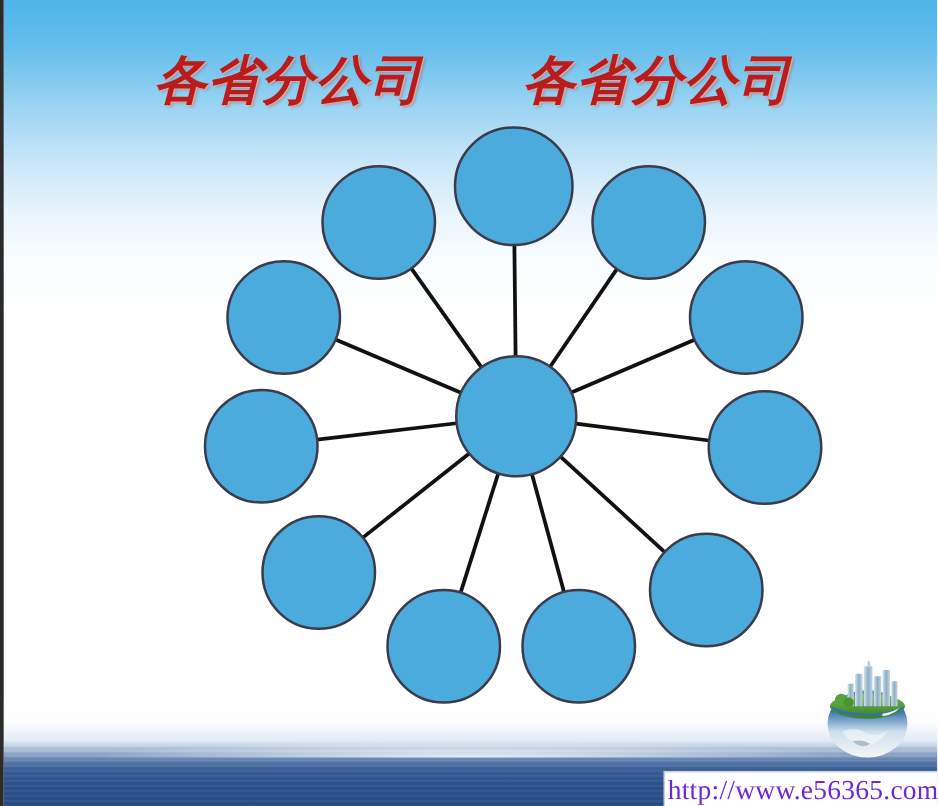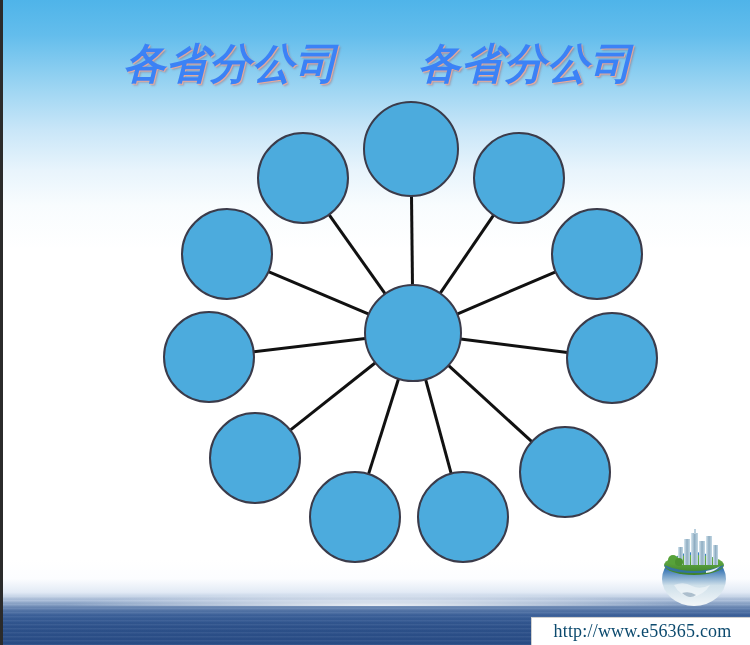--- a/index.html
+++ b/index.html
@@ -92,21 +92,21 @@
     width: 750px;
     text-align: center;
     white-space: nowrap;
   }
   .title-word {
     display: inline-block;
     font-family: "DejaVu Sans", "Liberation Sans", sans-serif;
     font-size: 42px;
     font-weight: bold;
     font-style: italic;
-    color: #3b82f6;
+    color: #b91c1c;
     letter-spacing: 1px;
     text-shadow:
       1px 1px 0 rgba(255,170,150,.75),
       2px 2px 2px rgba(170,40,20,.28);
   }
   .title-gap {
     display: inline-block;
     width: 80px;
   }
 
@@ -160,22 +160,22 @@
     background: #ffffff;
     border-top: 1px solid #cfcfcf;
     border-left: 1px solid #cfcfcf;
     box-sizing: border-box;
     display: flex;
     align-items: center;
     justify-content: center;
   }
   .watermark-text {
     font-family: "Liberation Serif", "DejaVu Serif", serif;
-    font-size: 18px;
-    color: #0c4a6e;
+    font-size: 22px;
+    color: #6d28d9;
     letter-spacing: .2px;
   }
 </style>
 </head>
 <body>
 
 <div id="slide">
 
   <div class="bg-sky"></div>
   <div class="bg-white"></div>

